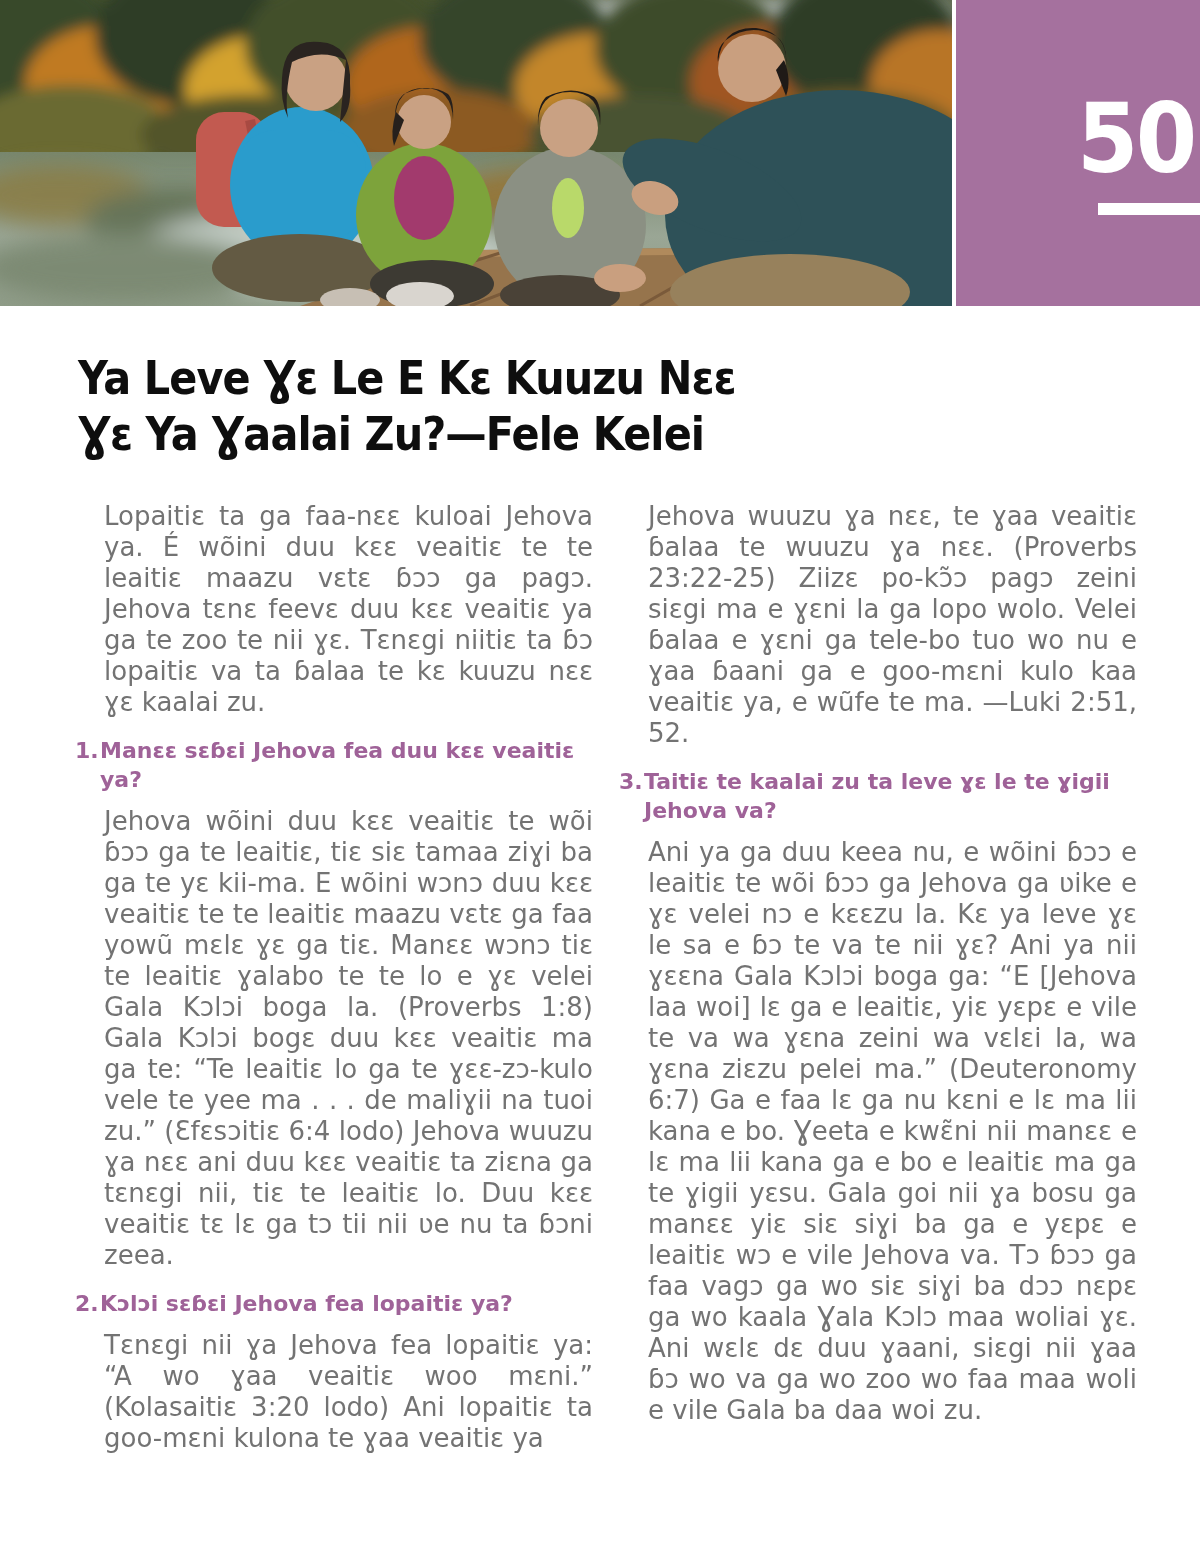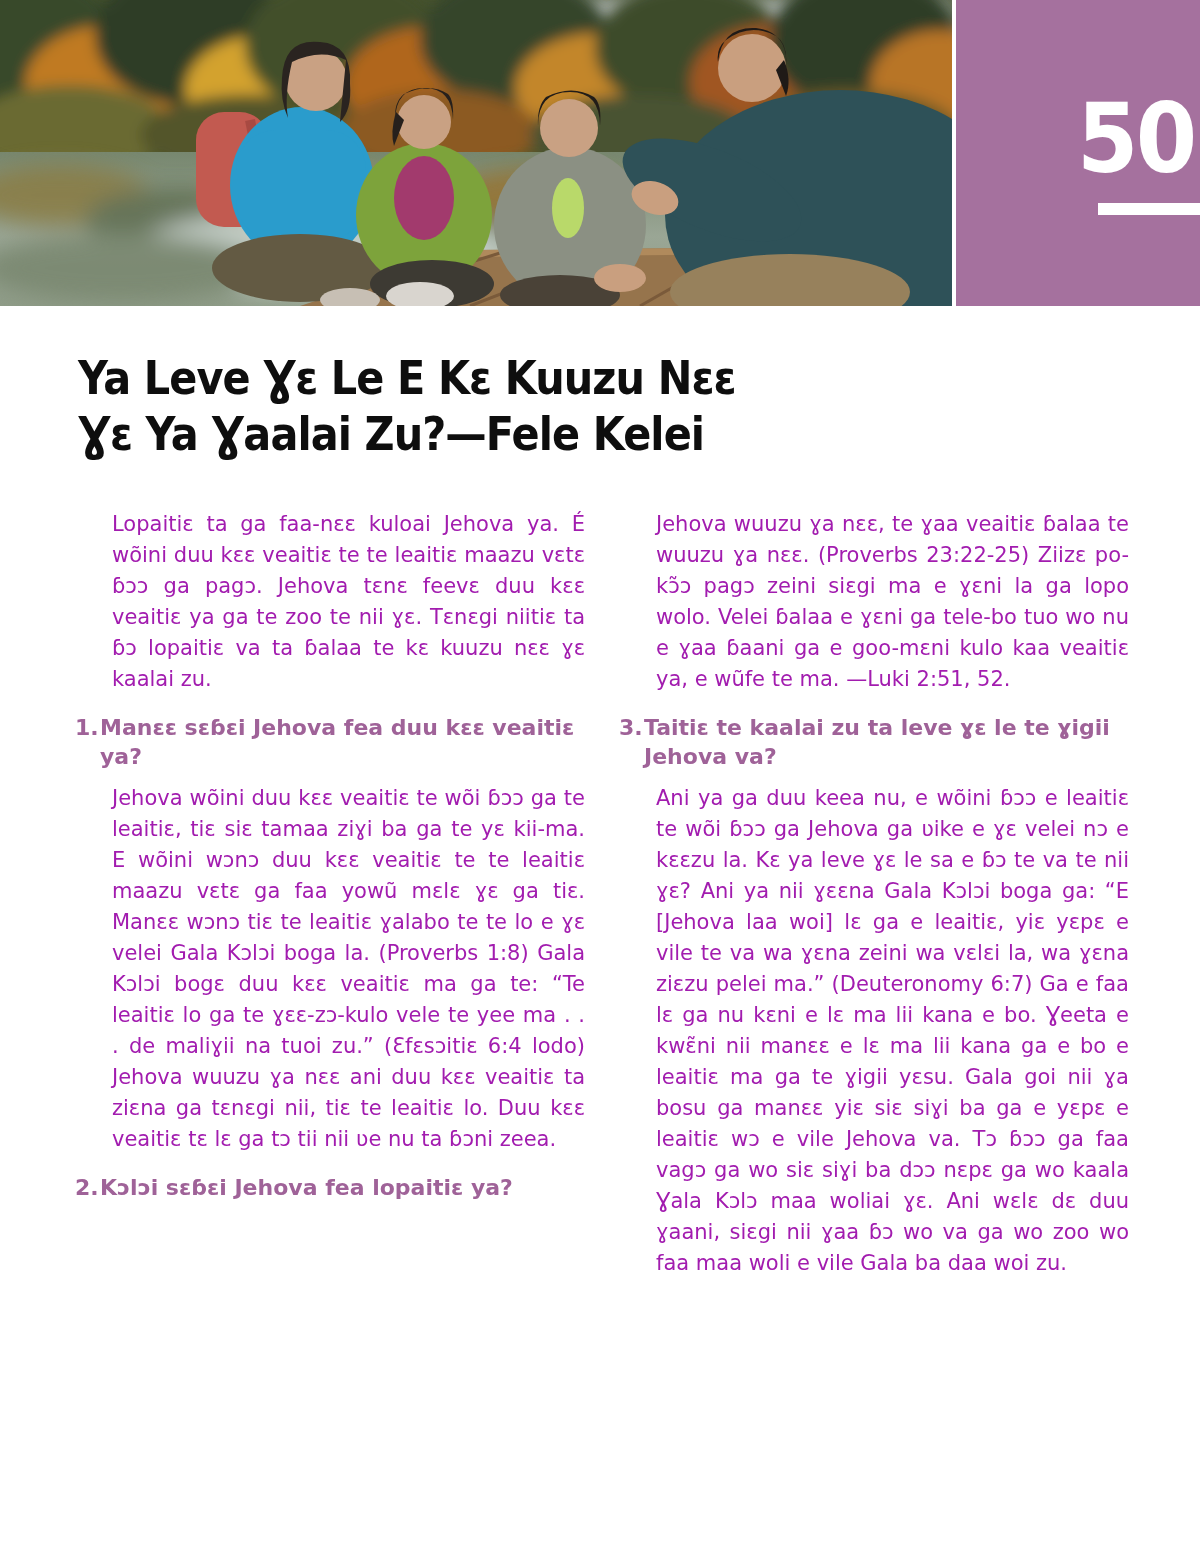--- a/index.html
+++ b/index.html
@@ -40,24 +40,24 @@
     white-space:nowrap;
   }
 
   
   .columns{
     position:absolute;left:75px;top:497px;width:1066px;
     display:flex;gap:22px;
   }
   .col{width:522px;}
   .para{
-    margin:12px;padding-left:25px;
-    font-size:21px;line-height:31px;
+    margin:4px;padding-left:25px;
+    font-size:26px;line-height:31px;
     text-align:justify;
-    color:#a21caf;
+    color:#737373;
   }
   .question{
     display:flex;
     margin:18px 0 12px 0;
     font-size:22px;line-height:29px;font-weight:bold;
     color:var(--accent-heading,#9f6298);
   }
   .question .qnum{flex:0 0 25px;}
   .question .qtext{flex:1;}
   .bold{font-weight:normal;}
@@ -181,20 +181,21 @@
         <p class="para"><span>Lopaitiɛ ta ga faa-nɛɛ kuloai Jehova ya. É wõini duu kɛɛ veaitiɛ te te leaitiɛ maazu vɛtɛ ɓɔɔ ga pagɔ. Jehova tɛnɛ feevɛ duu kɛɛ veaitiɛ ya ga te zoo te nii ɣɛ. Tɛnɛgi niitiɛ ta ɓɔ lopaitiɛ va ta ɓalaa te kɛ kuuzu nɛɛ ɣɛ kaalai zu.</span></p>
         <div class="question">
           <span class="qnum">1.</span>
           <span class="qtext">Manɛɛ sɛɓɛi Jehova fea duu kɛɛ veaitiɛ ya?</span>
         </div>
         <p class="para"><span>Jehova wõini duu kɛɛ veaitiɛ te wõi ɓɔɔ ga te leaitiɛ, tiɛ siɛ tamaa ziɣi ba ga te yɛ kii-ma. E wõini wɔnɔ duu kɛɛ veaitiɛ te te leaitiɛ maazu vɛtɛ ga faa yowũ mɛlɛ ɣɛ ga tiɛ. Manɛɛ wɔnɔ tiɛ te leaitiɛ ɣalabo te te lo e ɣɛ velei Gala Kɔlɔi boga la. (Proverbs 1:8) Gala Kɔlɔi bogɛ duu kɛɛ veaitiɛ ma ga te: </span><span class="bold">“Te leaitiɛ lo ga te ɣɛɛ-zɔ-kulo vele te yee ma . . . de maliɣii na tuoi zu.”</span><span> (Ɛfɛsɔitiɛ 6:4 lodo) Jehova wuuzu ɣa nɛɛ ani duu kɛɛ veaitiɛ ta ziɛna ga tɛnɛgi nii, tiɛ te leaitiɛ lo. Duu kɛɛ veaitiɛ tɛ lɛ ga tɔ tii nii ʋe nu ta ɓɔni zeea.</span></p>
         <div class="question">
           <span class="qnum">2.</span>
           <span class="qtext">Kɔlɔi sɛɓɛi Jehova fea lopaitiɛ ya?</span>
         </div>
+        <p class="para"><span>Tɛnɛgi nii ɣa Jehova fea lopaitiɛ ya: </span><span class="bold">“A wo ɣaa veaitiɛ woo mɛni.”</span><span> (Kolasaitiɛ 3:20 lodo) Ani lopaitiɛ ta goo-mɛni kulona te ɣaa veaitiɛ ya</span></p>
       </div>
     <div class="col">
         <p class="para"><span>Jehova wuuzu ɣa nɛɛ, te ɣaa veaitiɛ ɓalaa te wuuzu ɣa nɛɛ. (Proverbs 23:22-25) Ziizɛ po-kɔ̃ɔ pagɔ zeini siɛgi ma e ɣɛni la ga lopo wolo. Velei ɓalaa e ɣɛni ga tele-bo tuo wo nu e ɣaa ɓaani ga e goo-mɛni kulo kaa veaitiɛ ya, e wũfe te ma. —Luki 2:51, 52.</span></p>
         <div class="question">
           <span class="qnum">3.</span>
           <span class="qtext">Taitiɛ te kaalai zu ta leve ɣɛ le te ɣigii Jehova va?</span>
         </div>
         <p class="para"><span>Ani ya ga duu keea nu, e wõini ɓɔɔ e leaitiɛ te wõi ɓɔɔ ga Jehova ga ʋike e ɣɛ velei nɔ e kɛɛzu la. Kɛ ya leve ɣɛ le sa e ɓɔ te va te nii ɣɛ? Ani ya nii ɣɛɛna Gala Kɔlɔi boga ga: </span><span class="bold">“E [Jehova laa woi] lɛ ga e leaitiɛ, yiɛ yɛpɛ e vile te va wa ɣɛna zeini wa vɛlɛi la, wa ɣɛna ziɛzu pelei ma.”</span><span> (Deuteronomy 6:7) Ga e faa lɛ ga nu kɛni e lɛ ma lii kana e bo. Ɣeeta e kwɛ̃ni nii manɛɛ e lɛ ma lii kana ga e bo e leaitiɛ ma ga te ɣigii yɛsu. Gala goi nii ɣa bosu ga manɛɛ yiɛ siɛ siɣi ba ga e yɛpɛ e leaitiɛ wɔ e vile Jehova va. Tɔ ɓɔɔ ga faa vagɔ ga wo siɛ siɣi ba dɔɔ nɛpɛ ga wo kaala Ɣala Kɔlɔ maa woliai ɣɛ. Ani wɛlɛ dɛ duu ɣaani, siɛgi nii ɣaa ɓɔ wo va ga wo zoo wo faa maa woli e vile Gala ba daa woi zu.</span></p>
       </div>
   </div>

